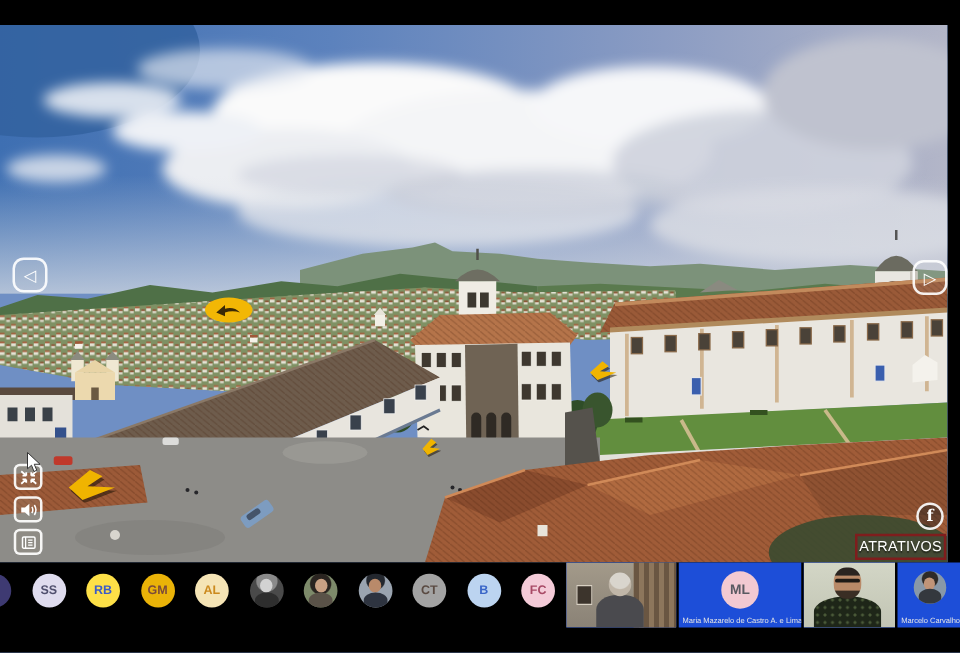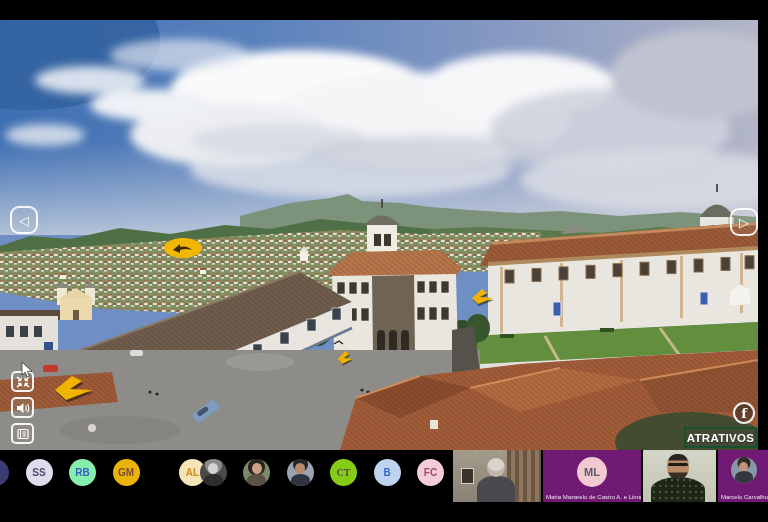--- a/index.html
+++ b/index.html
@@ -23,42 +23,42 @@
     justify-content:center;font-size:13px;cursor:pointer;box-sizing:border-box;}
   #nav-left{left:10px;top:206px;} #nav-right{left:730px;top:208px;}
   .ctrl-btn{position:absolute;left:11px;width:23px;height:21px;border:2px solid rgba(255,255,255,.92);
     border-radius:5px;background:rgba(150,140,125,.28);display:flex;align-items:center;justify-content:center;
     box-sizing:border-box;cursor:pointer;}
   #ctrl-compress{top:371px;} #ctrl-audio{top:397px;} #ctrl-book{top:423px;}
   #fb-btn{position:absolute;left:733px;top:402px;width:22px;height:22px;border-radius:50%;
     border:2px solid rgba(255,255,255,.92);background:rgba(35,35,35,.45);color:#fff;box-sizing:border-box;
     font-family:"DejaVu Serif", serif;font-weight:bold;font-size:13px;display:flex;align-items:center;
     justify-content:center;cursor:pointer;}
-  #atrativos{position:absolute;left:684px;top:427px;width:69px;height:17px;border:2px solid #14532d;
-    background:rgba(70,70,60,.35);color:#fff;font-weight:bold;font-size:11.5px;letter-spacing:.3px;
+  #atrativos{position:absolute;left:684px;top:427px;width:69px;height:17px;border:2px solid #7f1d1d;
+    background:rgba(70,70,60,.35);color:#fff;font-weight:normal;font-size:11.5px;letter-spacing:.3px;
     display:flex;align-items:center;justify-content:center;cursor:pointer;
     text-shadow:0 1px 1px rgba(0,0,0,.5);}
   .hotspot{position:absolute;cursor:pointer;}
   #cursor{position:absolute;left:21px;top:361px;pointer-events:none;}
 
   
   #bottom-bar{position:absolute;left:0;top:450px;width:768px;height:72px;background:#000;}
   .pavatar{position:absolute;top:9px;width:27px;height:27px;border-radius:50%;
     font-weight:bold;font-size:10px;display:flex;align-items:center;justify-content:center;
     cursor:pointer;overflow:hidden;}
   .pavatar.photo{position:absolute;}
   .pavatar.photo::before{content:'';position:absolute;left:8.5px;top:4px;width:10px;height:11px;
     border-radius:50%;background:var(--skin);}
   .pavatar.photo::after{content:'';position:absolute;left:4px;top:15px;width:19px;height:12px;
     border-radius:50% 50% 0 0;background:var(--shirt);}
   .ph-mono{--skin:#d2d2d2;--shirt:#2e2e2e;background:radial-gradient(circle at 50% 22%,#8a8a8a 0 8px,#4a4a4a 9px);}
   .ph-woman{--skin:#caa184;--shirt:#5a5248;background:radial-gradient(circle at 50% 30%,#2a2420 0 8px,#7d8a6a 9px);}
   .ph-cap{--skin:#b98a6a;--shirt:#2e3440;background:radial-gradient(circle at 50% 20%,#23272e 0 7px,#9aa4b0 8px);}
 
-  .tile{position:absolute;top:0;height:52px;background:#701a75;overflow:hidden;}
+  .tile{position:absolute;top:0;height:52px;background:#1d4ed8;overflow:hidden;}
   #tile-0{left:453px;width:88px;} #tile-1{left:543px;width:98px;}
   #tile-2{left:643px;width:73px;} #tile-3{left:718px;width:50px;}
   .tile-name{position:absolute;left:3px;bottom:2px;font-size:6px;color:#e6e6e6;white-space:nowrap;}
   .tile-initial-circle{position:absolute;left:34px;top:7px;width:30px;height:30px;border-radius:50%;
     font-weight:bold;font-size:11px;display:flex;align-items:center;justify-content:center;}
   
   .v-elder{position:absolute;inset:0;background:linear-gradient(#a39a8a,#8a8276);}
   .v-elder .shelf{position:absolute;right:0;top:0;width:34px;height:100%;
     background:repeating-linear-gradient(90deg,#6a5642 0 4px,#8d765c 4px 8px),#73604a;}
   .v-elder .frame{position:absolute;left:8px;top:18px;width:11px;height:14px;background:#3c342c;border:1px solid #d8d0c2;}
@@ -368,27 +368,27 @@
   <div id="atrativos">ATRATIVOS</div>
 
   <svg id="cursor" width="13" height="18">
     <polygon points="1,1 1,14 4.2,11.2 6.2,16.2 8.4,15.2 6.4,10.4 11,10.4" fill="#fff" stroke="#333" stroke-width="0.8"></polygon>
   </svg>
 
   <div id="bottom-bar">
     <div id="participant-row">
         <div class="pavatar" style="left: -18px; background: rgb(62, 58, 114); color: rgb(207, 208, 232);">B</div>
         <div class="pavatar" style="left: 25.5px; background: rgb(223, 220, 238); color: rgb(80, 80, 110);">SS</div>
-        <div class="pavatar" style="left: 69px; background: #86efac; color: rgb(59, 91, 200);">RB</div>
+        <div class="pavatar" style="left: 69px; background: #fde047; color: rgb(59, 91, 200);">RB</div>
         <div class="pavatar" style="left: 112.5px; background: #eab308; color: rgb(122, 74, 58);">GM</div>
-        <div class="pavatar" style="left: 156px; background: rgb(245, 228, 181); color: rgb(204, 138, 30); margin-left: 23px;">AL</div>
+        <div class="pavatar" style="left: 156px; background: rgb(245, 228, 181); color: rgb(204, 138, 30);">AL</div>
         <div class="pavatar photo ph-mono" style="left: 199.5px;"></div>
         <div class="pavatar photo ph-woman" style="left: 243px;"></div>
         <div class="pavatar photo ph-cap" style="left: 286.5px;"></div>
-        <div class="pavatar" style="left: 330px; background: #84cc16; color: rgb(90, 74, 66); font-family: Liberation Serif, serif;">CT</div>
+        <div class="pavatar" style="left: 330px; background: #a3a3a3; color: rgb(90, 74, 66);">CT</div>
         <div class="pavatar" style="left: 373.5px; background: rgb(188, 212, 240); color: rgb(58, 102, 200);">B</div>
         <div class="pavatar" style="left: 417px; background: rgb(244, 203, 216); color: rgb(168, 74, 102);">FC</div>
       </div>
 
     <div id="tile-0" class="tile">
       <div class="v-elder">
         <div class="shelf"></div>
         <div class="frame"></div>
         <div class="body"></div>
         <div class="head"></div>

